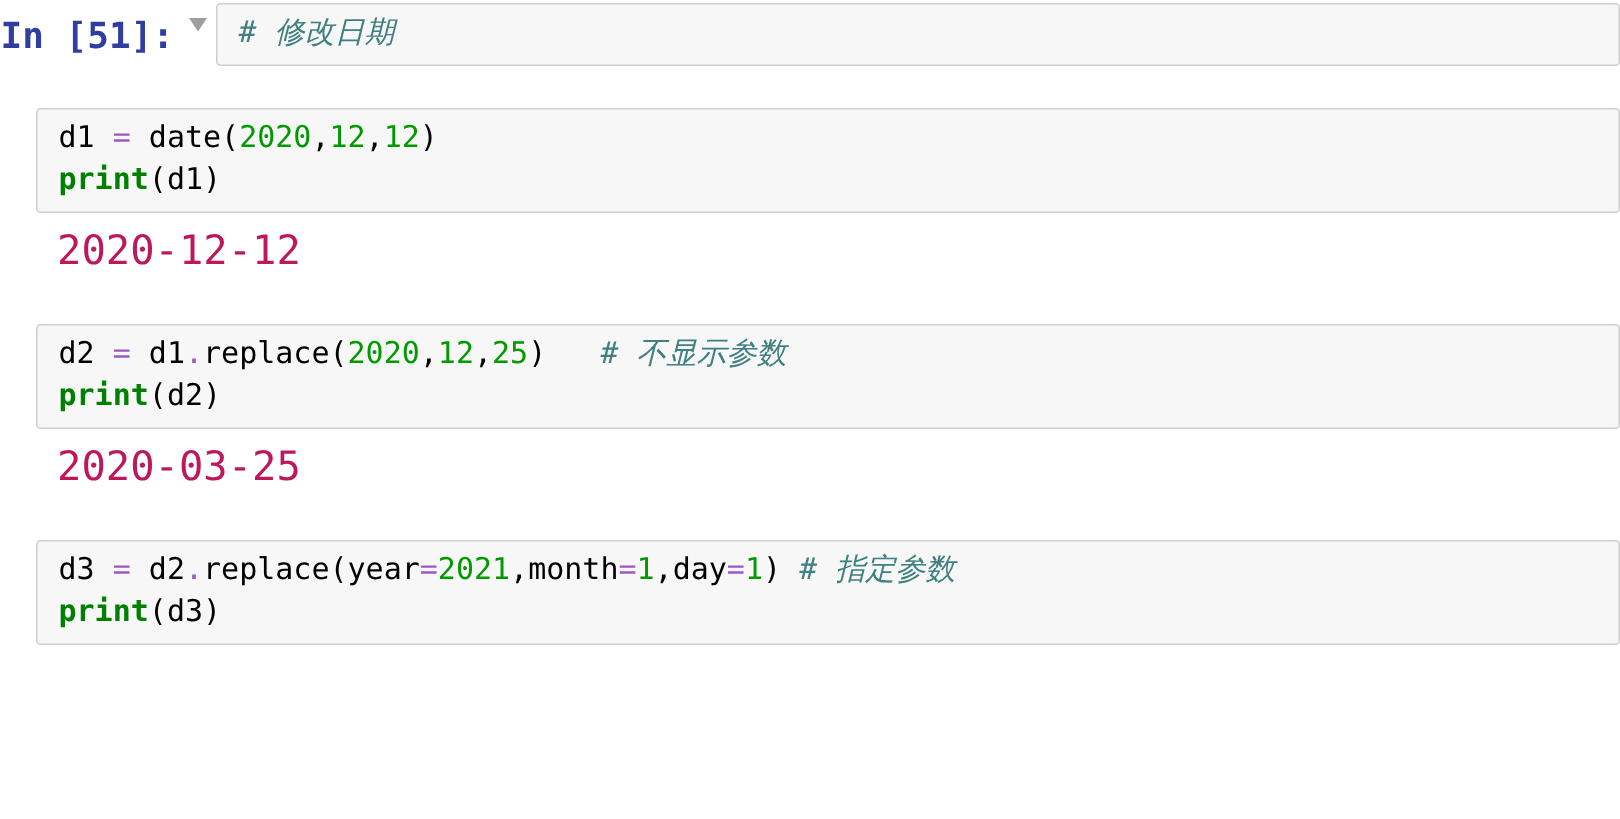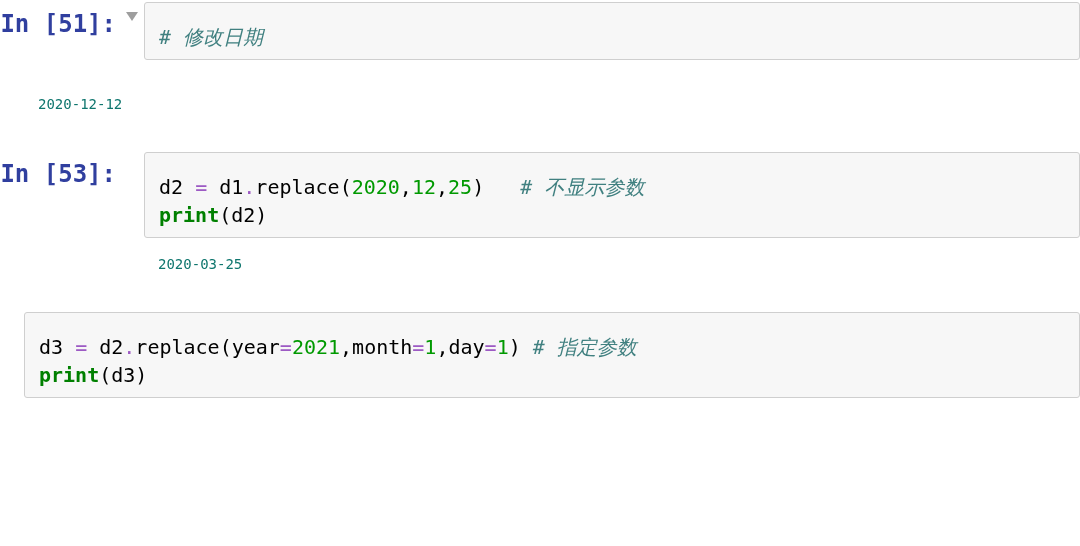--- a/index.html
+++ b/index.html
@@ -45,33 +45,33 @@
     border-top: 9px solid #9e9e9e;
   }
   .content-col {
     flex: 1;
     padding-right: 0;
   }
   .code-box {
     border: 1px solid #cfcfcf;
     border-radius: 3px;
     background: #f7f7f7;
-    padding: 20px 14px 8px 14px;
+    padding: 4px 14px 8px 14px;
     margin: 2px 0 8px 0;
     line-height: 28px;
     white-space: pre;
     font-size: 20px;
     overflow: hidden;
   }
   .output-box {
     padding: 4px 14px 14px 14px;
     line-height: 28px;
     white-space: pre;
-    font-size: 14px;
-    color: #0f766e;
+    font-size: 27px;
+    color: #be185d;
   }
   .gap { height: 18px; }
   
   .c-com   { color: #408080; font-style: italic; }
   .c-op    { color: #9d5ac4; }
   .c-num   { color: #009900; }
   .c-builtin { color: #008000; font-weight: bold; }
   .c-txt   { color: #000000; }
 </style>
 </head>
@@ -89,30 +89,29 @@
     <div class="content-col">
       <div class="code-box"><span class="c-com"># 修改日期</span></div>
     </div>
   </div>
 
   <div class="gap"></div>
 
   <div class="cell">
     <div class="toggle-col"></div>
     <div class="content-col">
+      <div class="code-box"><span class="c-txt">d1 </span><span class="c-op">=</span><span class="c-txt"> date(</span><span class="c-num">2020</span><span class="c-txt">,</span><span class="c-num">12</span><span class="c-txt">,</span><span class="c-num">12</span><span class="c-txt">)
+</span><span class="c-builtin">print</span><span class="c-txt">(d1)</span></div>
       <div class="output-box">2020-12-12</div>
     </div>
   </div>
 
   <div class="gap"></div>
 
   <div class="cell">
-    <div class="prompt-col">
-      <span>In </span><span>[</span><span>53</span><span>]:</span>
-    </div>
     <div class="toggle-col"></div>
     <div class="content-col">
       <div class="code-box"><span class="c-txt">d2 </span><span class="c-op">=</span><span class="c-txt"> d1</span><span class="c-op">.</span><span class="c-txt">replace(</span><span class="c-num">2020</span><span class="c-txt">,</span><span class="c-num">12</span><span class="c-txt">,</span><span class="c-num">25</span><span class="c-txt">)   </span><span class="c-com"># 不显示参数</span><span class="c-txt">
 </span><span class="c-builtin">print</span><span class="c-txt">(d2)</span></div>
       <div class="output-box">2020-03-25</div>
     </div>
   </div>
 
   <div class="gap"></div>
 

